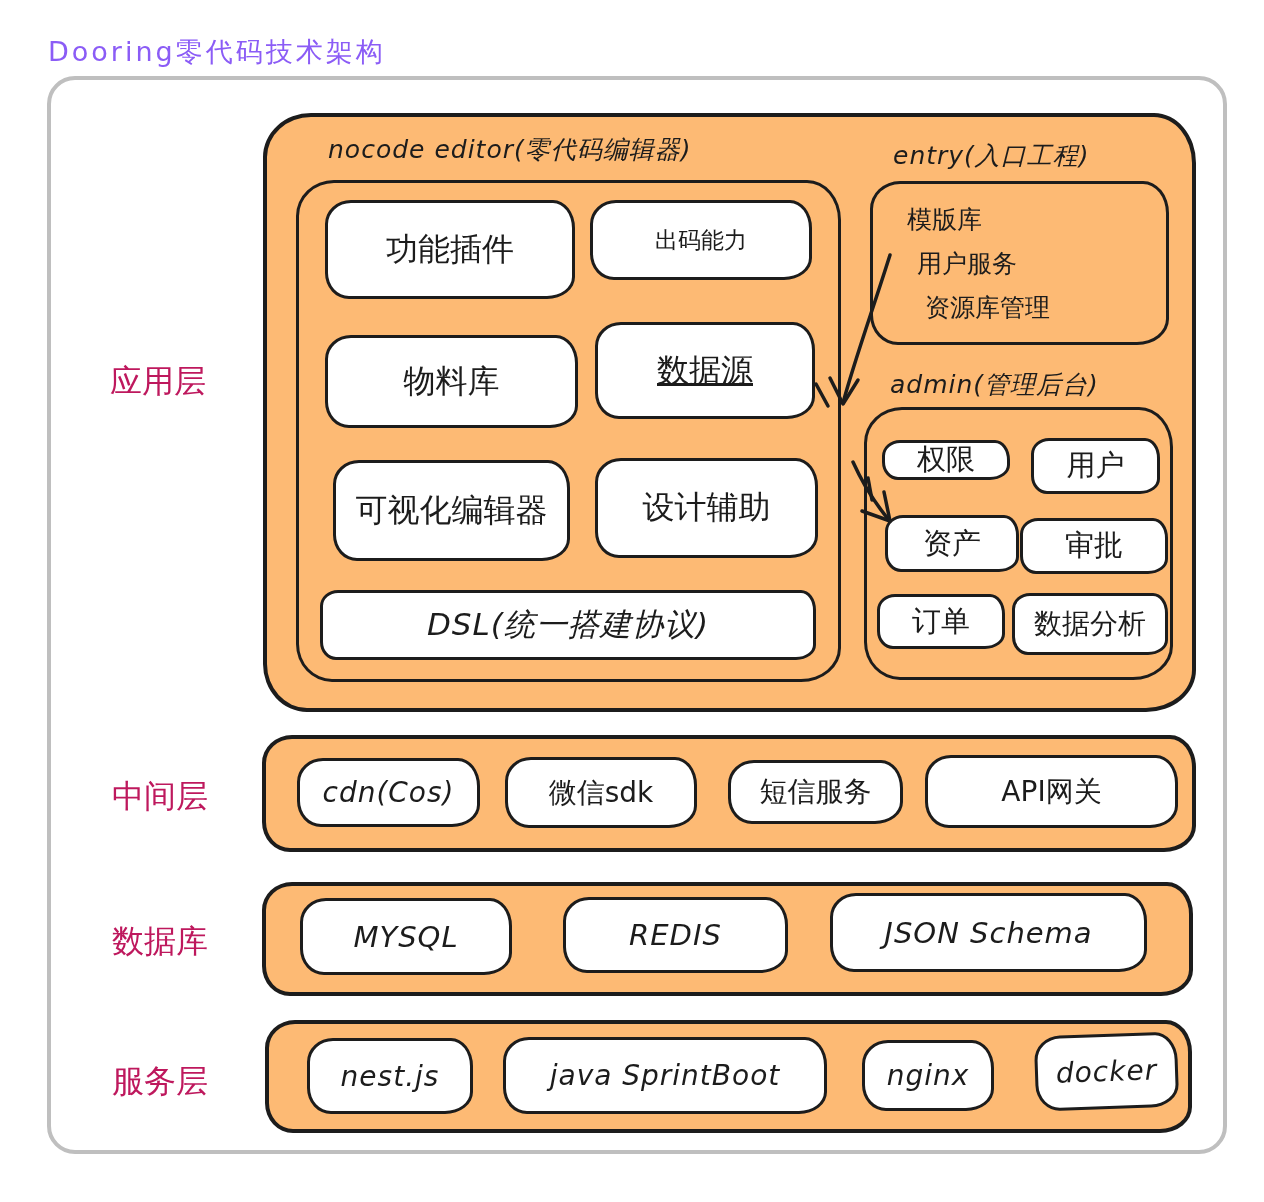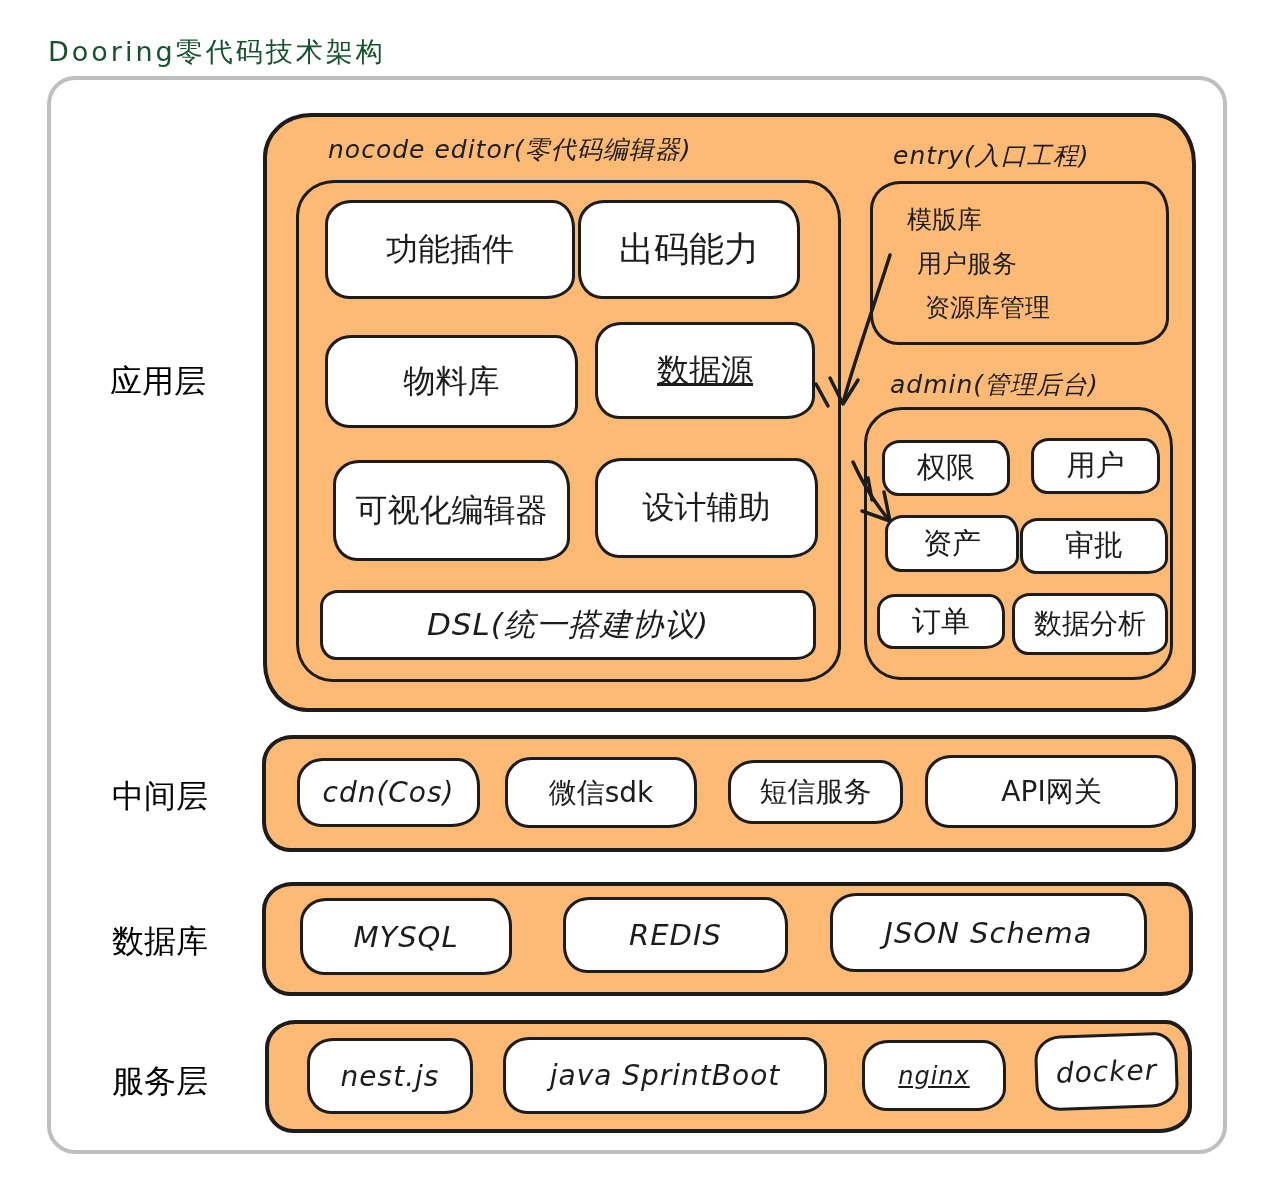--- a/index.html
+++ b/index.html
@@ -12,27 +12,27 @@
     overflow:hidden;
   }
   .abs{position:absolute;box-sizing:border-box;}
   .frame{
     border:4px solid #bfbfbf;
     border-radius:28px;
     background:#ffffff;
   }
   .title{
     font-size:27px;
-    color:#14532d;
+    color:#8b5cf6;
     letter-spacing:3px;
     white-space:nowrap;
   }
   .layer-label{
     font-size:32px;
-    color:#000000;
+    color:#be185d;
     white-space:nowrap;
   }
   .container{
     border:4px solid #1c1c1c;
     background:#fdba74;
   }
   .box{
     border:3px solid #1c1c1c;
     background:#ffffff;
     display:flex;align-items:center;justify-content:center;
@@ -73,21 +73,21 @@
 
   <div class="abs container r-big1" style="left:263px;top:113px;width:933px;height:599px;"></div>
 
   <div class="abs small-label hand" style="left:328px;top:133px;">nocode editor(零代码编辑器)</div>
 
   <div class="abs container r-big2" style="left:296px;top:180px;width:545px;height:502px;border-width:3.5px;"></div>
 
   <div class="abs box r-box" style="left:325px;top:200px;width:250px;height:99px;font-size:32px;">
     <span>功能插件</span>
   </div>
-  <div class="abs box r-box" style="left:578px;top:200px;width:222px;height:99px;font-size:35px;">
+  <div class="abs box r-box" style="left:590px;top:200px;width:222px;height:80px;font-size:23px;">
     <span>出码能力</span>
   </div>
   <div class="abs box r-box" style="left:325px;top:335px;width:253px;height:93px;font-size:32px;">
     <span>物料库</span>
   </div>
   <div class="abs box r-box" style="left:595px;top:322px;width:220px;height:97px;font-size:32px;text-decoration:underline;">
     <span>数据源</span>
   </div>
   <div class="abs box r-box" style="left:333px;top:460px;width:237px;height:101px;font-size:32px;">
     <span>可视化编辑器</span>
@@ -104,21 +104,21 @@
   <div class="abs container r-mid" style="left:870px;top:181px;width:299px;height:164px;border-width:3.5px;padding:14px 0 0 34px;">
     <div class="entry-item" style="margin-left:0;">模版库</div>
     <div class="entry-item" style="margin-left:10px;">用户服务</div>
     <div class="entry-item" style="margin-left:18px;">资源库管理</div>
   </div>
 
   <div class="abs small-label hand" style="left:890px;top:368px;">admin(管理后台)</div>
 
   <div class="abs container r-big2" style="left:864px;top:407px;width:309px;height:273px;border-width:3.5px;"></div>
 
-  <div class="abs box r-sm" style="left:882px;top:440px;width:128px;height:56px;font-size:29px;">
+  <div class="abs box r-sm" style="left:882px;top:440px;width:128px;height:40px;font-size:29px;">
     <span>权限</span>
   </div>
   <div class="abs box r-sm" style="left:1031px;top:438px;width:129px;height:56px;font-size:29px;">
     <span>用户</span>
   </div>
   <div class="abs box r-sm" style="left:885px;top:515px;width:134px;height:57px;font-size:29px;">
     <span>资产</span>
   </div>
   <div class="abs box r-sm" style="left:1020px;top:518px;width:148px;height:56px;font-size:29px;">
     <span>审批</span>
@@ -177,20 +177,20 @@
   <div class="abs layer-label" style="left:112px;top:1060px;">服务层</div>
 
   <div class="abs container r-mid" style="left:265px;top:1020px;width:927px;height:113px;"></div>
 
   <div class="abs box r-box hand" style="left:307px;top:1038px;width:166px;height:76px;font-size:28px;">
     <span>nest.js</span>
   </div>
   <div class="abs box r-box hand" style="left:503px;top:1037px;width:324px;height:77px;font-size:28px;">
     <span>java SprintBoot</span>
   </div>
-  <div class="abs box r-box hand" style="left:862px;top:1040px;width:144px;height:71px;font-size:24px;text-decoration:underline;">
+  <div class="abs box r-box hand" style="left:862px;top:1040px;width:132px;height:71px;font-size:28px;">
     <span>nginx</span>
   </div>
   <div class="abs box r-box hand" style="left:1035px;top:1034px;width:143px;height:75px;font-size:28px;transform:rotate(-2deg);">
     <span>docker</span>
   </div>
 
 </div>
 
 </body></html>

